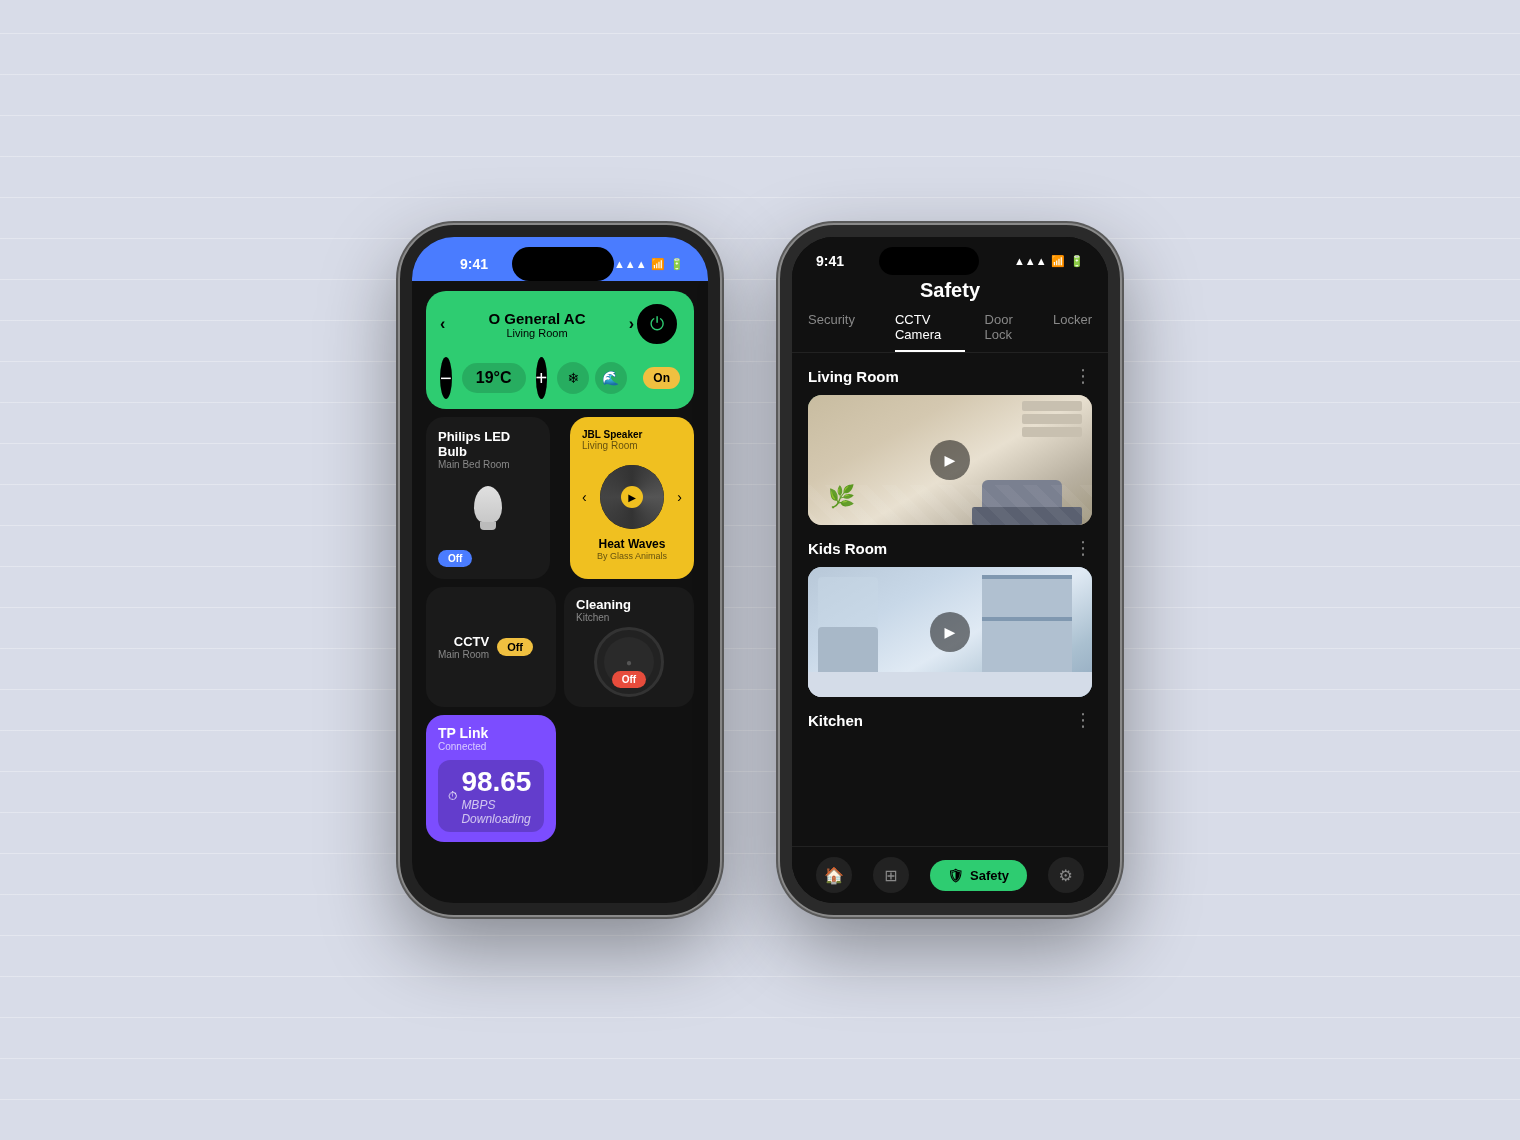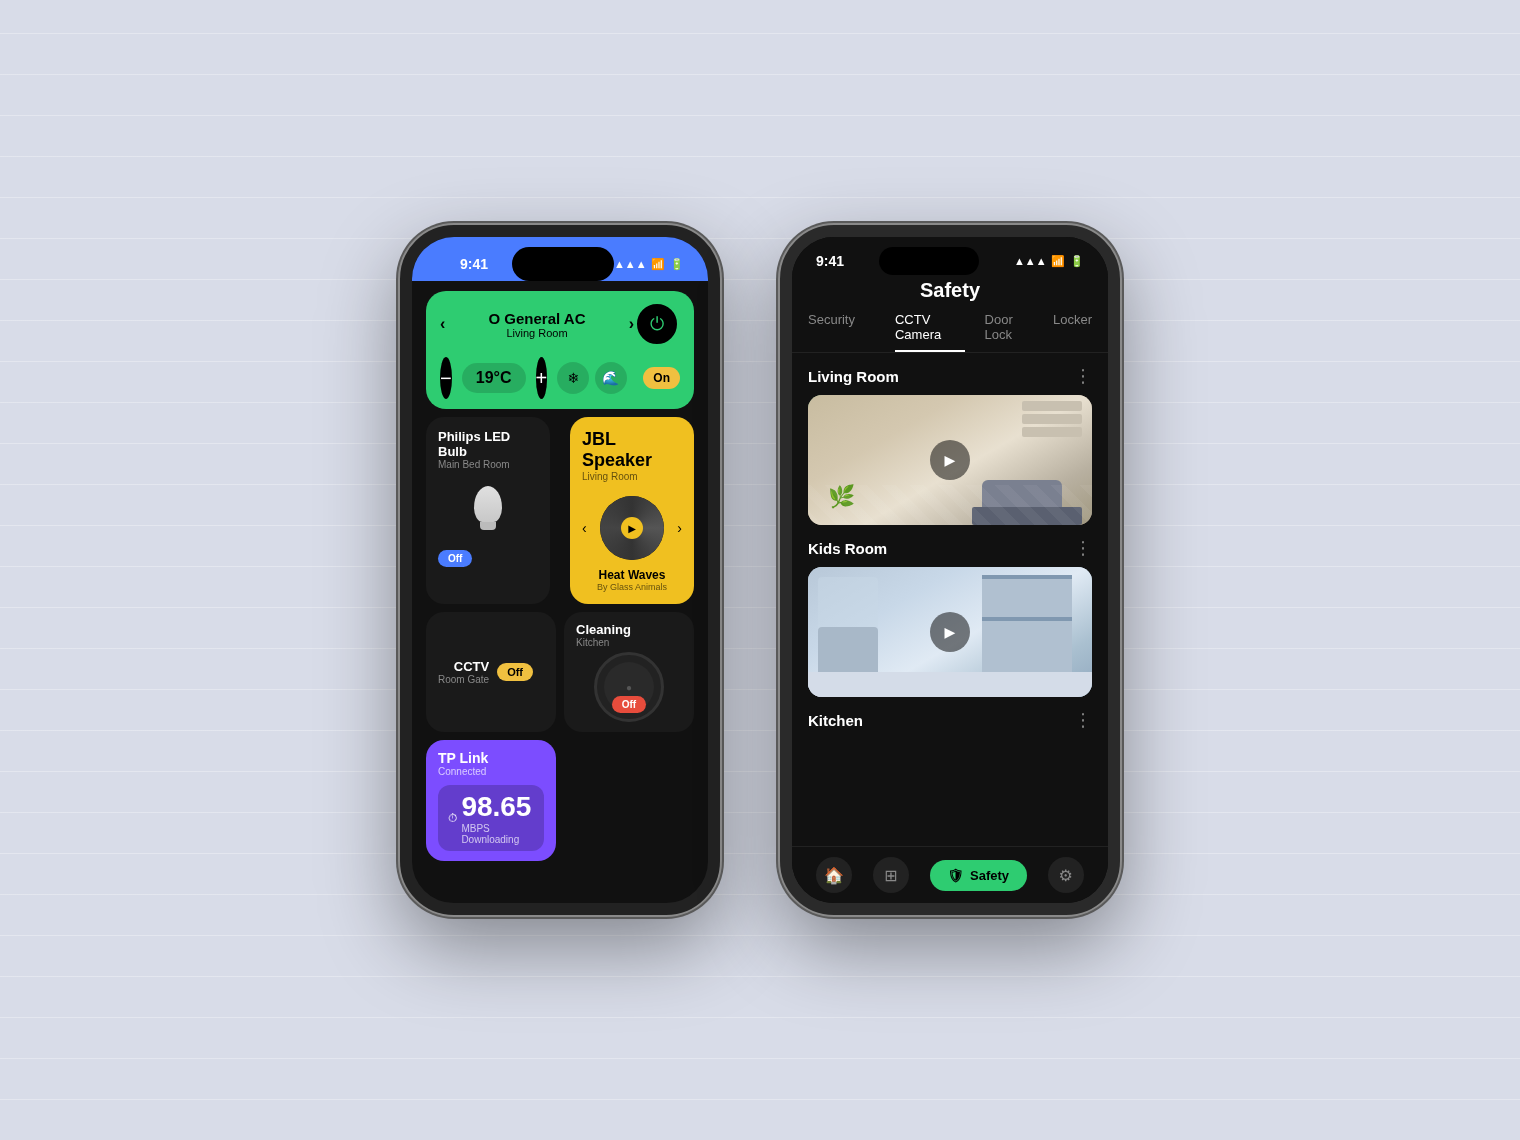--- a/index.html
+++ b/index.html
@@ -275,21 +275,21 @@
       border-radius: 10px;
       margin-top: 4px;
     }
 
     
     .speaker-card {
       background: #f0c020;
       border-radius: 18px;
       padding: 12px;
     }
-    .speaker-title { font-size: 18px; font-weight: 800; color: #000; }
+    .speaker-title { font-size: 10px; font-weight: 800; color: #000; }
     .speaker-sub { font-size: 10px; color: rgba(0,0,0,0.6); }
     .speaker-disk {
       width: 64px;
       height: 64px;
       border-radius: 50%;
       background: #1a1a1a;
       margin: 8px auto;
       display: flex;
       align-items: center;
       justify-content: center;
@@ -396,21 +396,21 @@
     .tplink-speed {
       display: flex;
       align-items: center;
       gap: 4px;
       margin-top: 8px;
       background: rgba(0,0,0,0.2);
       border-radius: 12px;
       padding: 6px 10px;
     }
     .tplink-speed-num { font-size: 28px; font-weight: 800; color: #fff; }
-    .tplink-speed-label { font-size: 10px; color: rgba(255,255,255,0.7); }
+    .tplink-speed-label { font-size: 12px; color: rgba(255,255,255,0.7); font-style: italic; }
 
     
     .phone2-inner {
       width: 100%;
       height: 100%;
       display: flex;
       flex-direction: column;
       background: #111;
       overflow: hidden;
     }
@@ -629,21 +629,21 @@
         <div class="speaker-song">Heat Waves</div>
         <div class="speaker-artist">By Glass Animals</div>
       </div>
     </div>
 
     <div style="display:grid; grid-template-columns:1fr 1fr; gap:8px; margin: 0 14px 8px;">
 
       <div class="cctv-card">
         <div class="cctv-info">
           <div class="card-title">CCTV</div>
-          <div class="card-subtitle">Room Gate</div>
+          <div class="card-subtitle">Main Room</div>
         </div>
         <div class="cctv-off">Off</div>
       </div>
 
       <div class="cleaning-card">
         <div style="width:100%;display:flex;justify-content:space-between;">
           <div>
             <div class="cleaning-title">Cleaning</div>
             <div class="cleaning-sub">Kitchen</div>
           </div>

